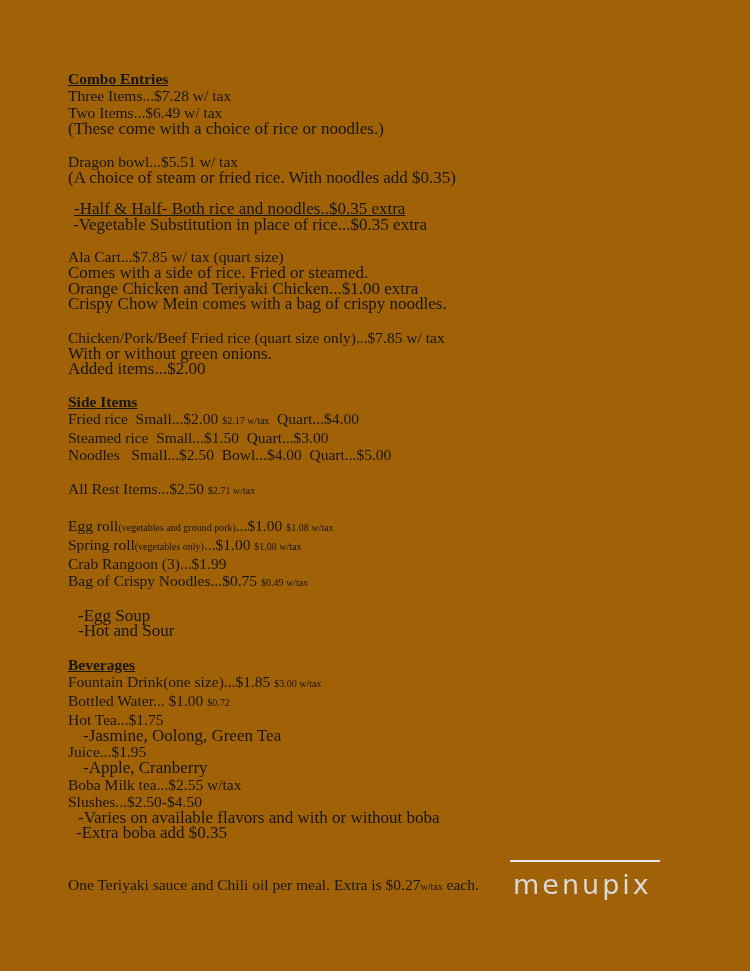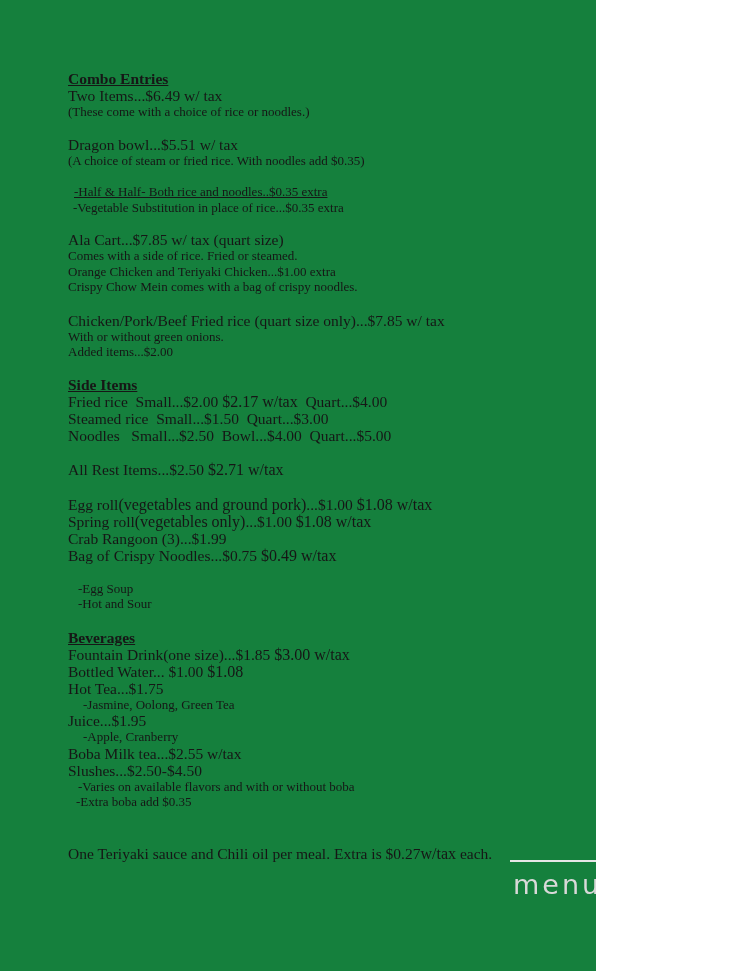--- a/index.html
+++ b/index.html
@@ -1,36 +1,36 @@
 <!DOCTYPE html>
 <html><head>
 <meta charset="utf-8">
 <style>
   html, body { margin:0; padding:0; background:#ffffff; }
   .page {
     position: relative;
-    width: 596px;
+    width: 750px;
     height: 971px;
-    background: #15803d;
+    background: #a16207;
     overflow: hidden;
     font-family: "Liberation Serif", serif;
     color: #161616;
   }
   .content {
     position: absolute;
     top: 70px;
     left: 68px;
     right: 30px;
   }
   .line { white-space: pre-wrap; }
   .line.item { font-size: 15.5px; line-height: 17px; }
-  .line.note { font-size: 13px; line-height: 15.5px; }
+  .line.note { font-size: 17px; line-height: 15.5px; }
   .line.heading { font-size: 15.5px; line-height: 17px; font-weight: bold; }
   .line.heading .seg-m { text-decoration: underline; }
-  .seg-s { font-size: 16px; }
+  .seg-s { font-size: 10px; }
   .spacer { width: 100%; }
   .wm-rule {
     position: absolute;
     left: 510px;
     top: 860px;
     width: 150px;
     height: 2px;
     background: #e7e7e7;
   }
   .wm-text {
@@ -42,20 +42,21 @@
     letter-spacing: 3px;
     color: #d9d9d9;
   }
 </style>
 </head>
 <body>
 
 <div class="page">
   <div class="content">
       <div class="line heading"><span class="seg-m">Combo Entries</span></div>
+      <div class="line item"><span class="seg-m">Three Items...$7.28 w/ tax</span></div>
       <div class="line item"><span class="seg-m">Two Items...$6.49 w/ tax</span></div>
       <div class="line note"><span class="seg-m">(These come with a choice of rice or noodles.)</span></div>
       <div class="spacer" style="height: 16px;"></div>
       <div class="line item"><span class="seg-m">Dragon bowl...$5.51 w/ tax</span></div>
       <div class="line note"><span class="seg-m">(A choice of steam or fried rice. With noodles add $0.35)</span></div>
       <div class="spacer" style="height: 16px;"></div>
       <div class="line note" style="padding-left: 6px; text-decoration: underline;"><span class="seg-m">-Half &amp; Half- Both rice and noodles..$0.35 extra</span></div>
       <div class="line note" style="padding-left: 5px;"><span class="seg-m">-Vegetable Substitution in place of rice...$0.35 extra</span></div>
       <div class="spacer" style="height: 16px;"></div>
       <div class="line item"><span class="seg-m">Ala Cart...$7.85 w/ tax (quart size)</span></div>
@@ -77,21 +78,21 @@
       <div class="line item"><span class="seg-m">Egg roll</span><span class="seg-s">(vegetables and ground pork)</span><span class="seg-m">...$1.00 </span><span class="seg-s">$1.08 w/tax</span></div>
       <div class="line item"><span class="seg-m">Spring roll</span><span class="seg-s">(vegetables only)</span><span class="seg-m">...$1.00 </span><span class="seg-s">$1.08 w/tax</span></div>
       <div class="line item"><span class="seg-m">Crab Rangoon (3)...$1.99</span></div>
       <div class="line item"><span class="seg-m">Bag of Crispy Noodles...$0.75 </span><span class="seg-s">$0.49 w/tax</span></div>
       <div class="spacer" style="height: 17px;"></div>
       <div class="line note" style="padding-left: 10px;"><span class="seg-m">-Egg Soup</span></div>
       <div class="line note" style="padding-left: 10px;"><span class="seg-m">-Hot and Sour</span></div>
       <div class="spacer" style="height: 17px;"></div>
       <div class="line heading"><span class="seg-m">Beverages</span></div>
       <div class="line item"><span class="seg-m">Fountain Drink(one size)...$1.85 </span><span class="seg-s">$3.00 w/tax</span></div>
-      <div class="line item"><span class="seg-m">Bottled Water... $1.00 </span><span class="seg-s">$1.08</span></div>
+      <div class="line item"><span class="seg-m">Bottled Water... $1.00 </span><span class="seg-s">$0.72</span></div>
       <div class="line item"><span class="seg-m">Hot Tea...$1.75</span></div>
       <div class="line note" style="padding-left: 15px;"><span class="seg-m">-Jasmine, Oolong, Green Tea</span></div>
       <div class="line item"><span class="seg-m">Juice...$1.95</span></div>
       <div class="line note" style="padding-left: 15px;"><span class="seg-m">-Apple, Cranberry</span></div>
       <div class="line item"><span class="seg-m">Boba Milk tea...$2.55 w/tax</span></div>
       <div class="line item"><span class="seg-m">Slushes...$2.50-$4.50</span></div>
       <div class="line note" style="padding-left: 10px;"><span class="seg-m">-Varies on available flavors and with or without boba</span></div>
       <div class="line note" style="padding-left: 8px;"><span class="seg-m">-Extra boba add $0.35</span></div>
       <div class="spacer" style="height: 35px;"></div>
       <div class="line item"><span class="seg-m">One Teriyaki sauce and Chili oil per meal. Extra is $0.27</span><span class="seg-s">w/tax</span><span class="seg-m"> each.</span></div>

